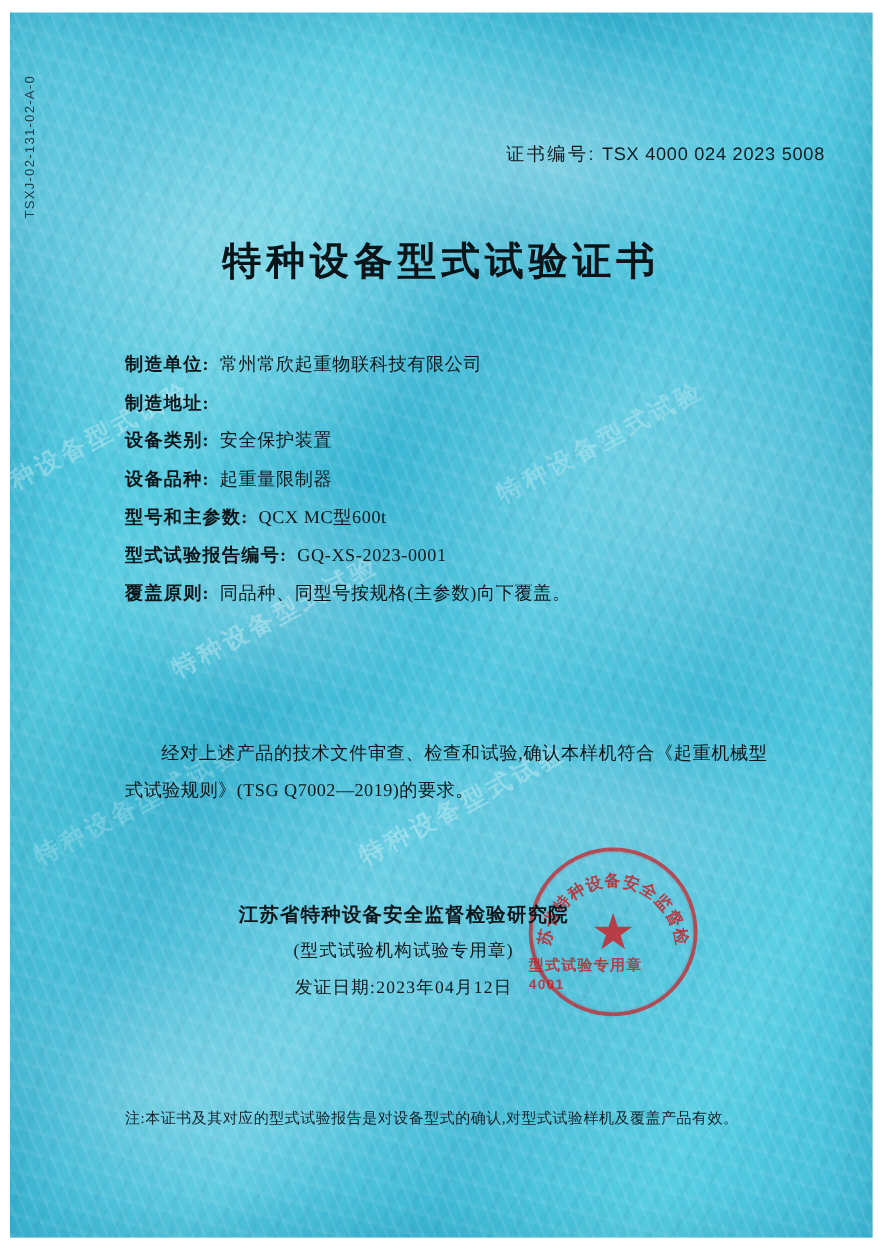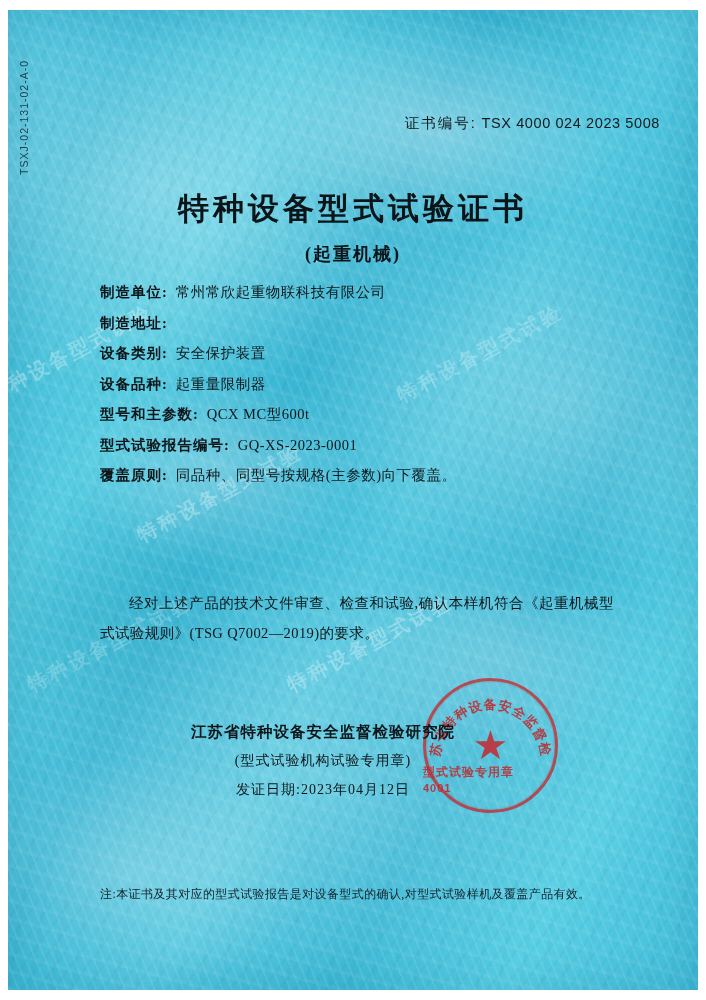--- a/index.html
+++ b/index.html
@@ -270,21 +270,20 @@
     <div class="serial">TSXJ-02-131-02-A-0</div>
 
     <div class="content">
 
       <div class="cert-no">
         <span class="lbl">证书编号:</span>
         <span class="val">TSX 4000 024 2023 5008</span>
       </div>
 
       <div class="title">特种设备型式试验证书</div>
-      <div class="subtitle">(起重机械)</div>
 
       <div class="fields">
         <div class="field">
           <span class="k">制造单位:</span>
           <span class="v">常州常欣起重物联科技有限公司</span>
         </div>
         <div class="field">
           <span class="k">制造地址:</span>
         </div>
         <div class="field">

